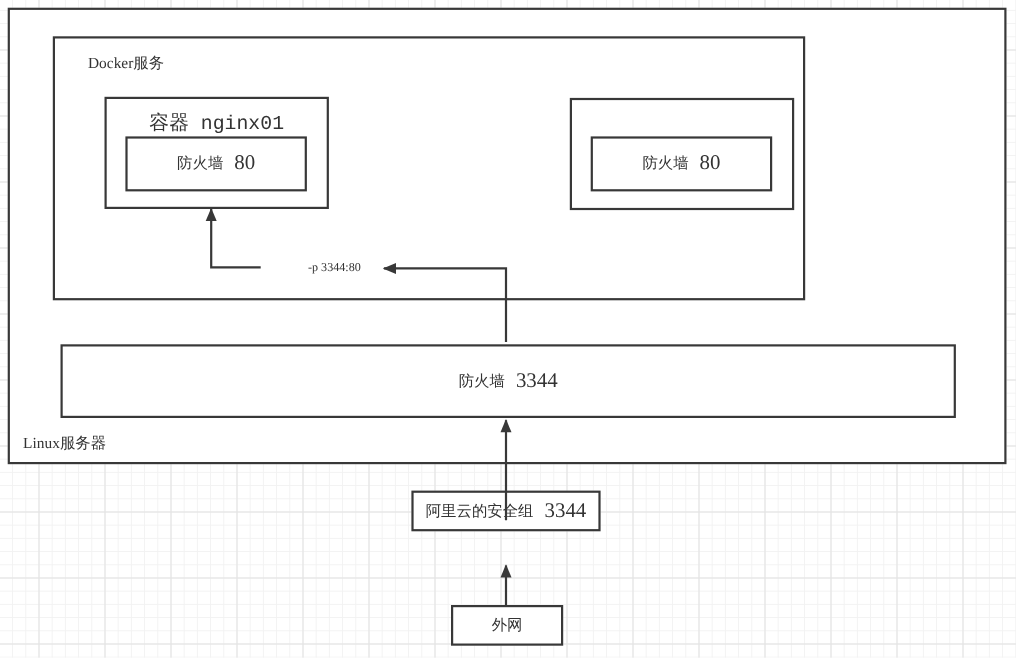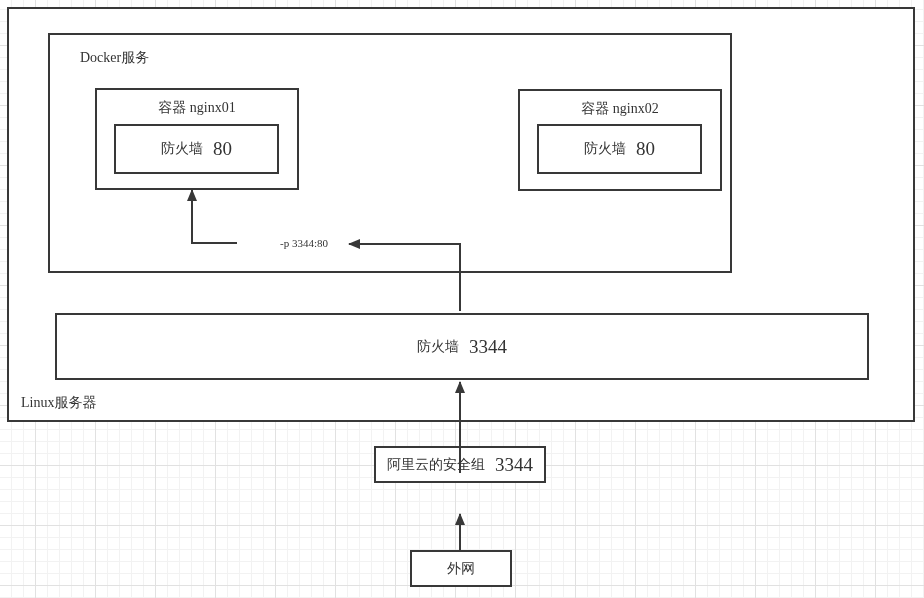--- a/index.html
+++ b/index.html
@@ -31,22 +31,23 @@
     justify-content: center;
     font-size: 14px;
     white-space: nowrap;
   }
   .box-title {
     position: absolute;
     top: 9px;
     left: 0;
     width: 100%;
     text-align: center;
-    font-size: 14px;
+    font-size: 18px;
     white-space: nowrap;
+    font-family: Liberation Mono, monospace;
   }
   .port { margin-left: 10px; font-size: 19px; }
   .corner-label { position: absolute; font-size: 14px; white-space: nowrap; }
   #docker-label { left: 30px; top: 14px; }
   #linux-label { left: 12px; bottom: 8px; }
   #port-mapping-label {
     position: absolute;
     left: 238px;
     top: 233px;
     width: 110px;
@@ -85,21 +86,20 @@
 
       <div class="shape" id="container1" style="left:45px; top:53px;">
         <span class="box-title">容器 nginx01</span>
         <div class="shape center-label" id="fw1" style="left:17px; top:34px;">
           <span>防火墙</span>
           <span class="port">80</span>
         </div>
       </div>
 
       <div class="shape" id="container2" style="left:468px; top:54px;">
-        <span class="box-title">容器 nginx02</span>
         <div class="shape center-label" id="fw2" style="left:17px; top:33px;">
           <span>防火墙</span>
           <span class="port">80</span>
         </div>
       </div>
 
       <div id="port-mapping-label" style="left:199px; top:202px;">-p 3344:80</div>
     </div>
 
     <div class="shape center-label" id="host-fw" style="left:46px; top:304px;">

